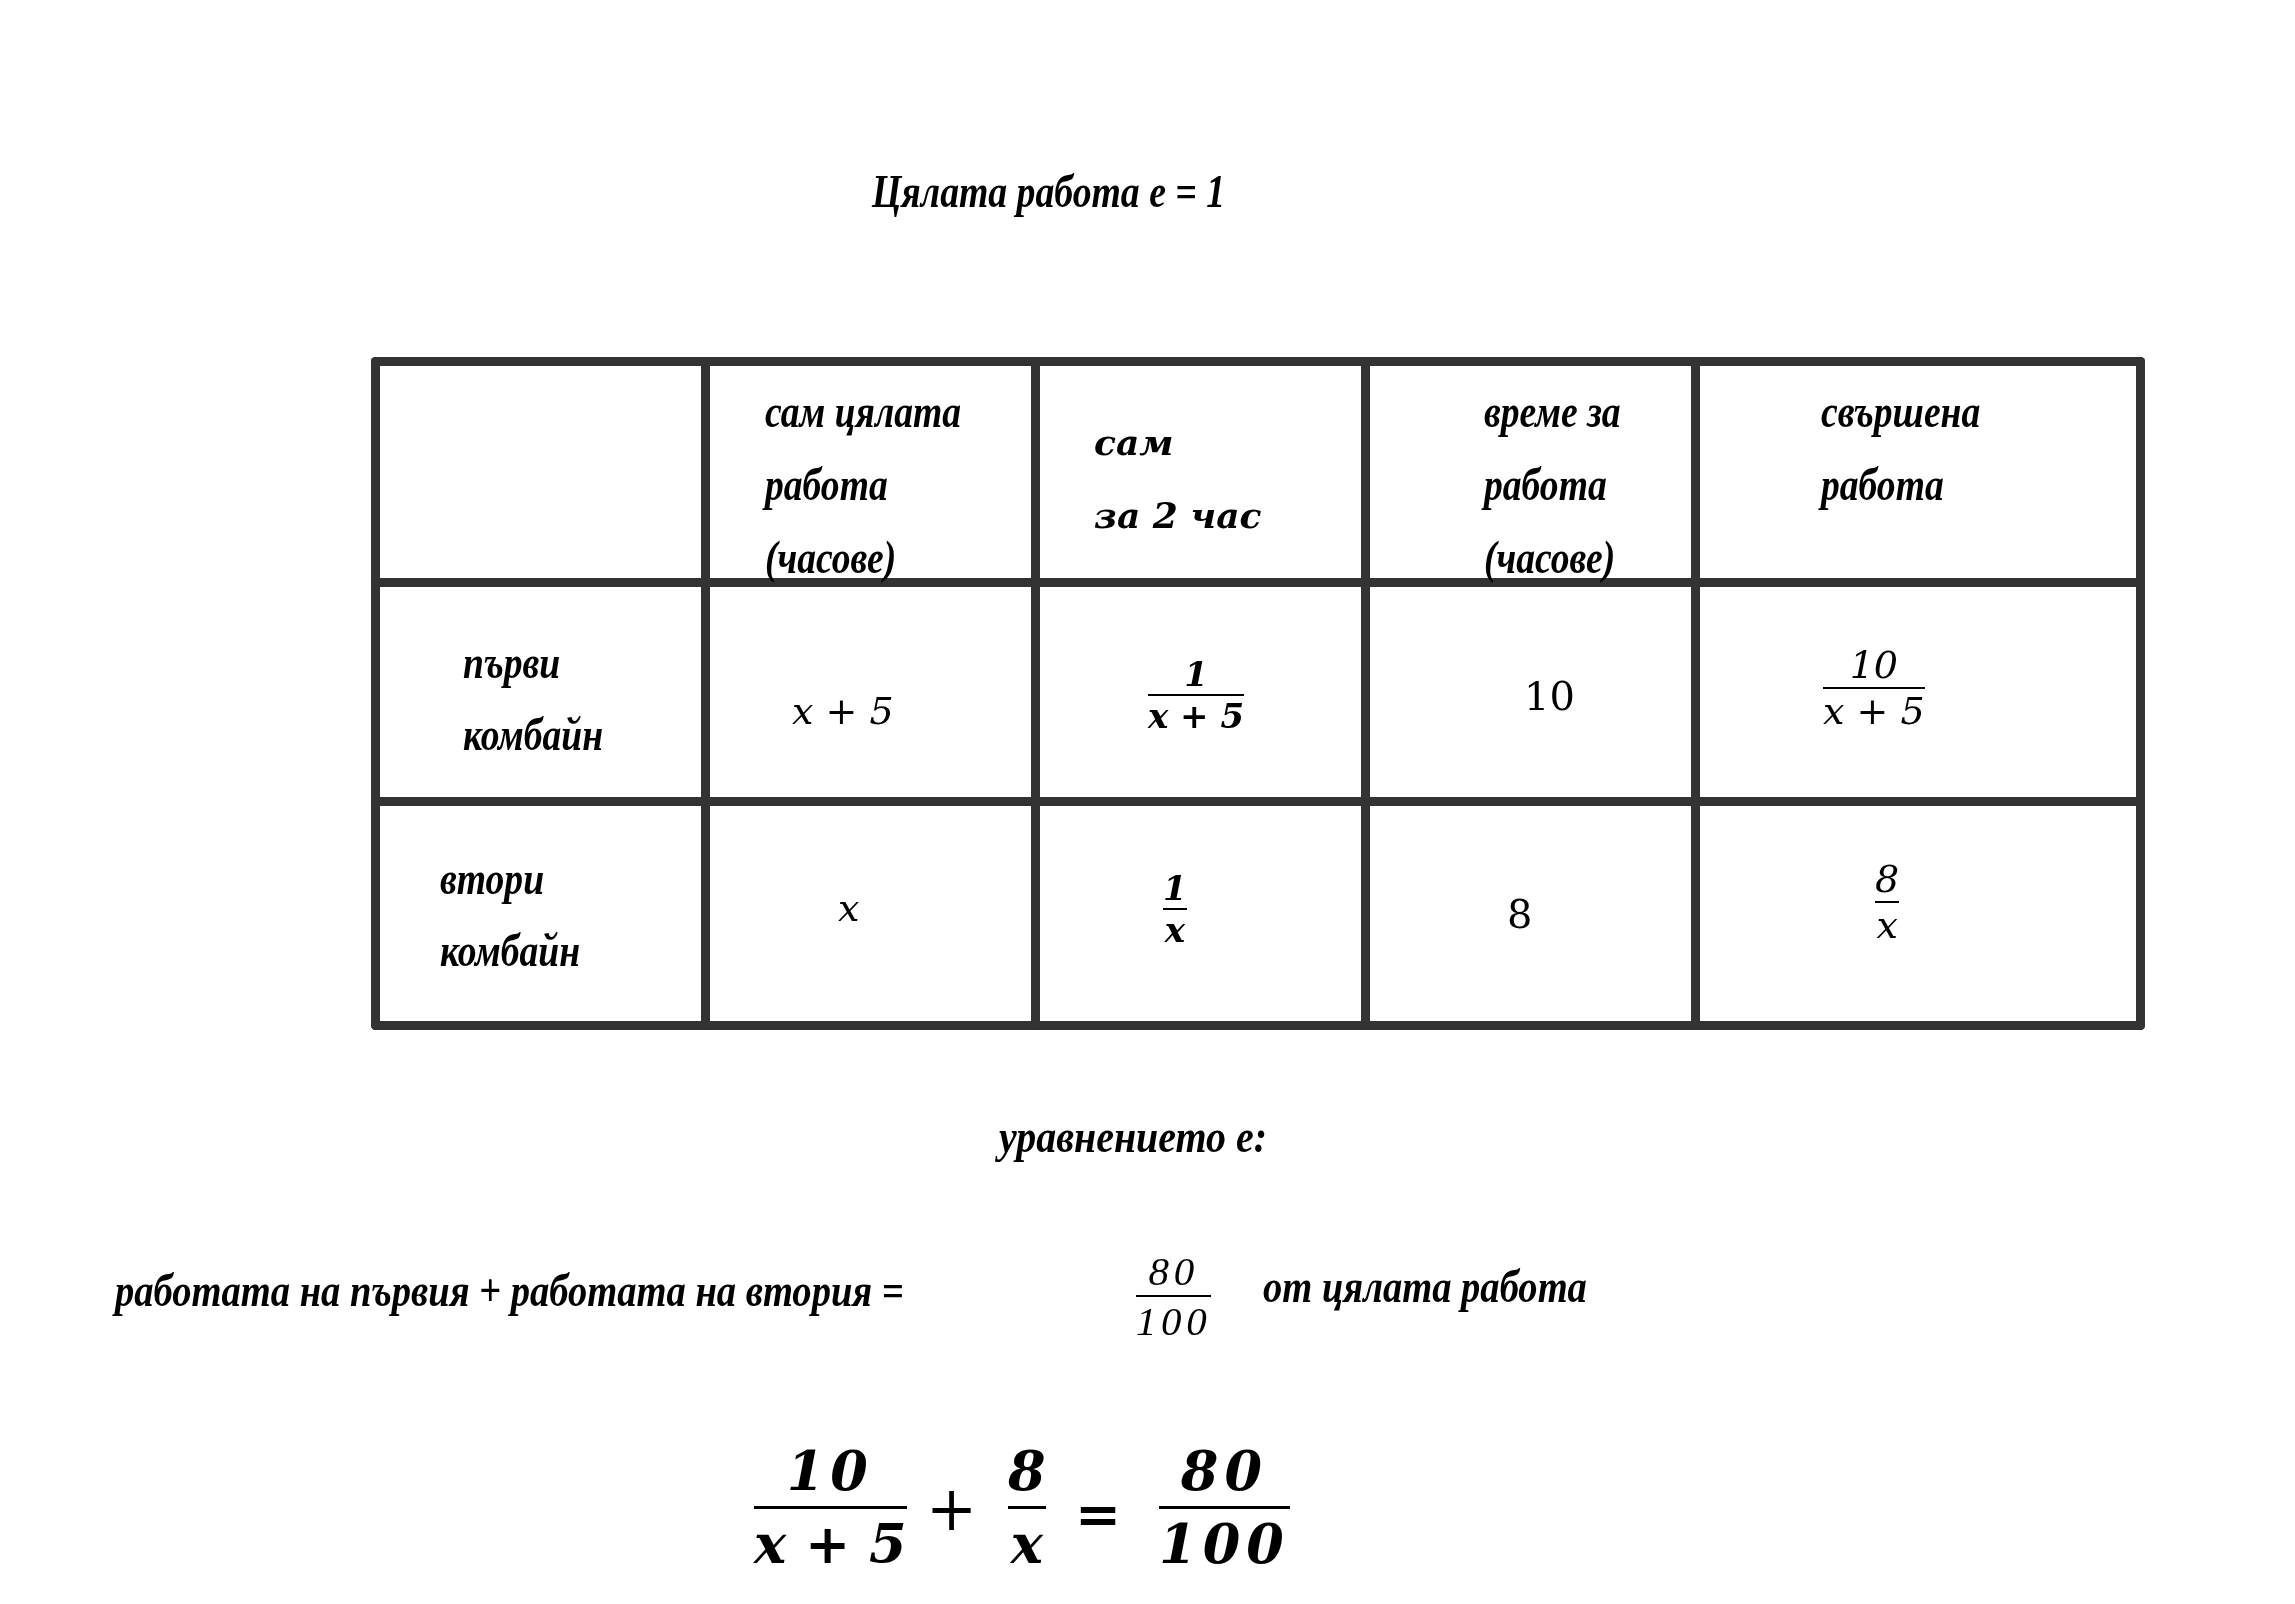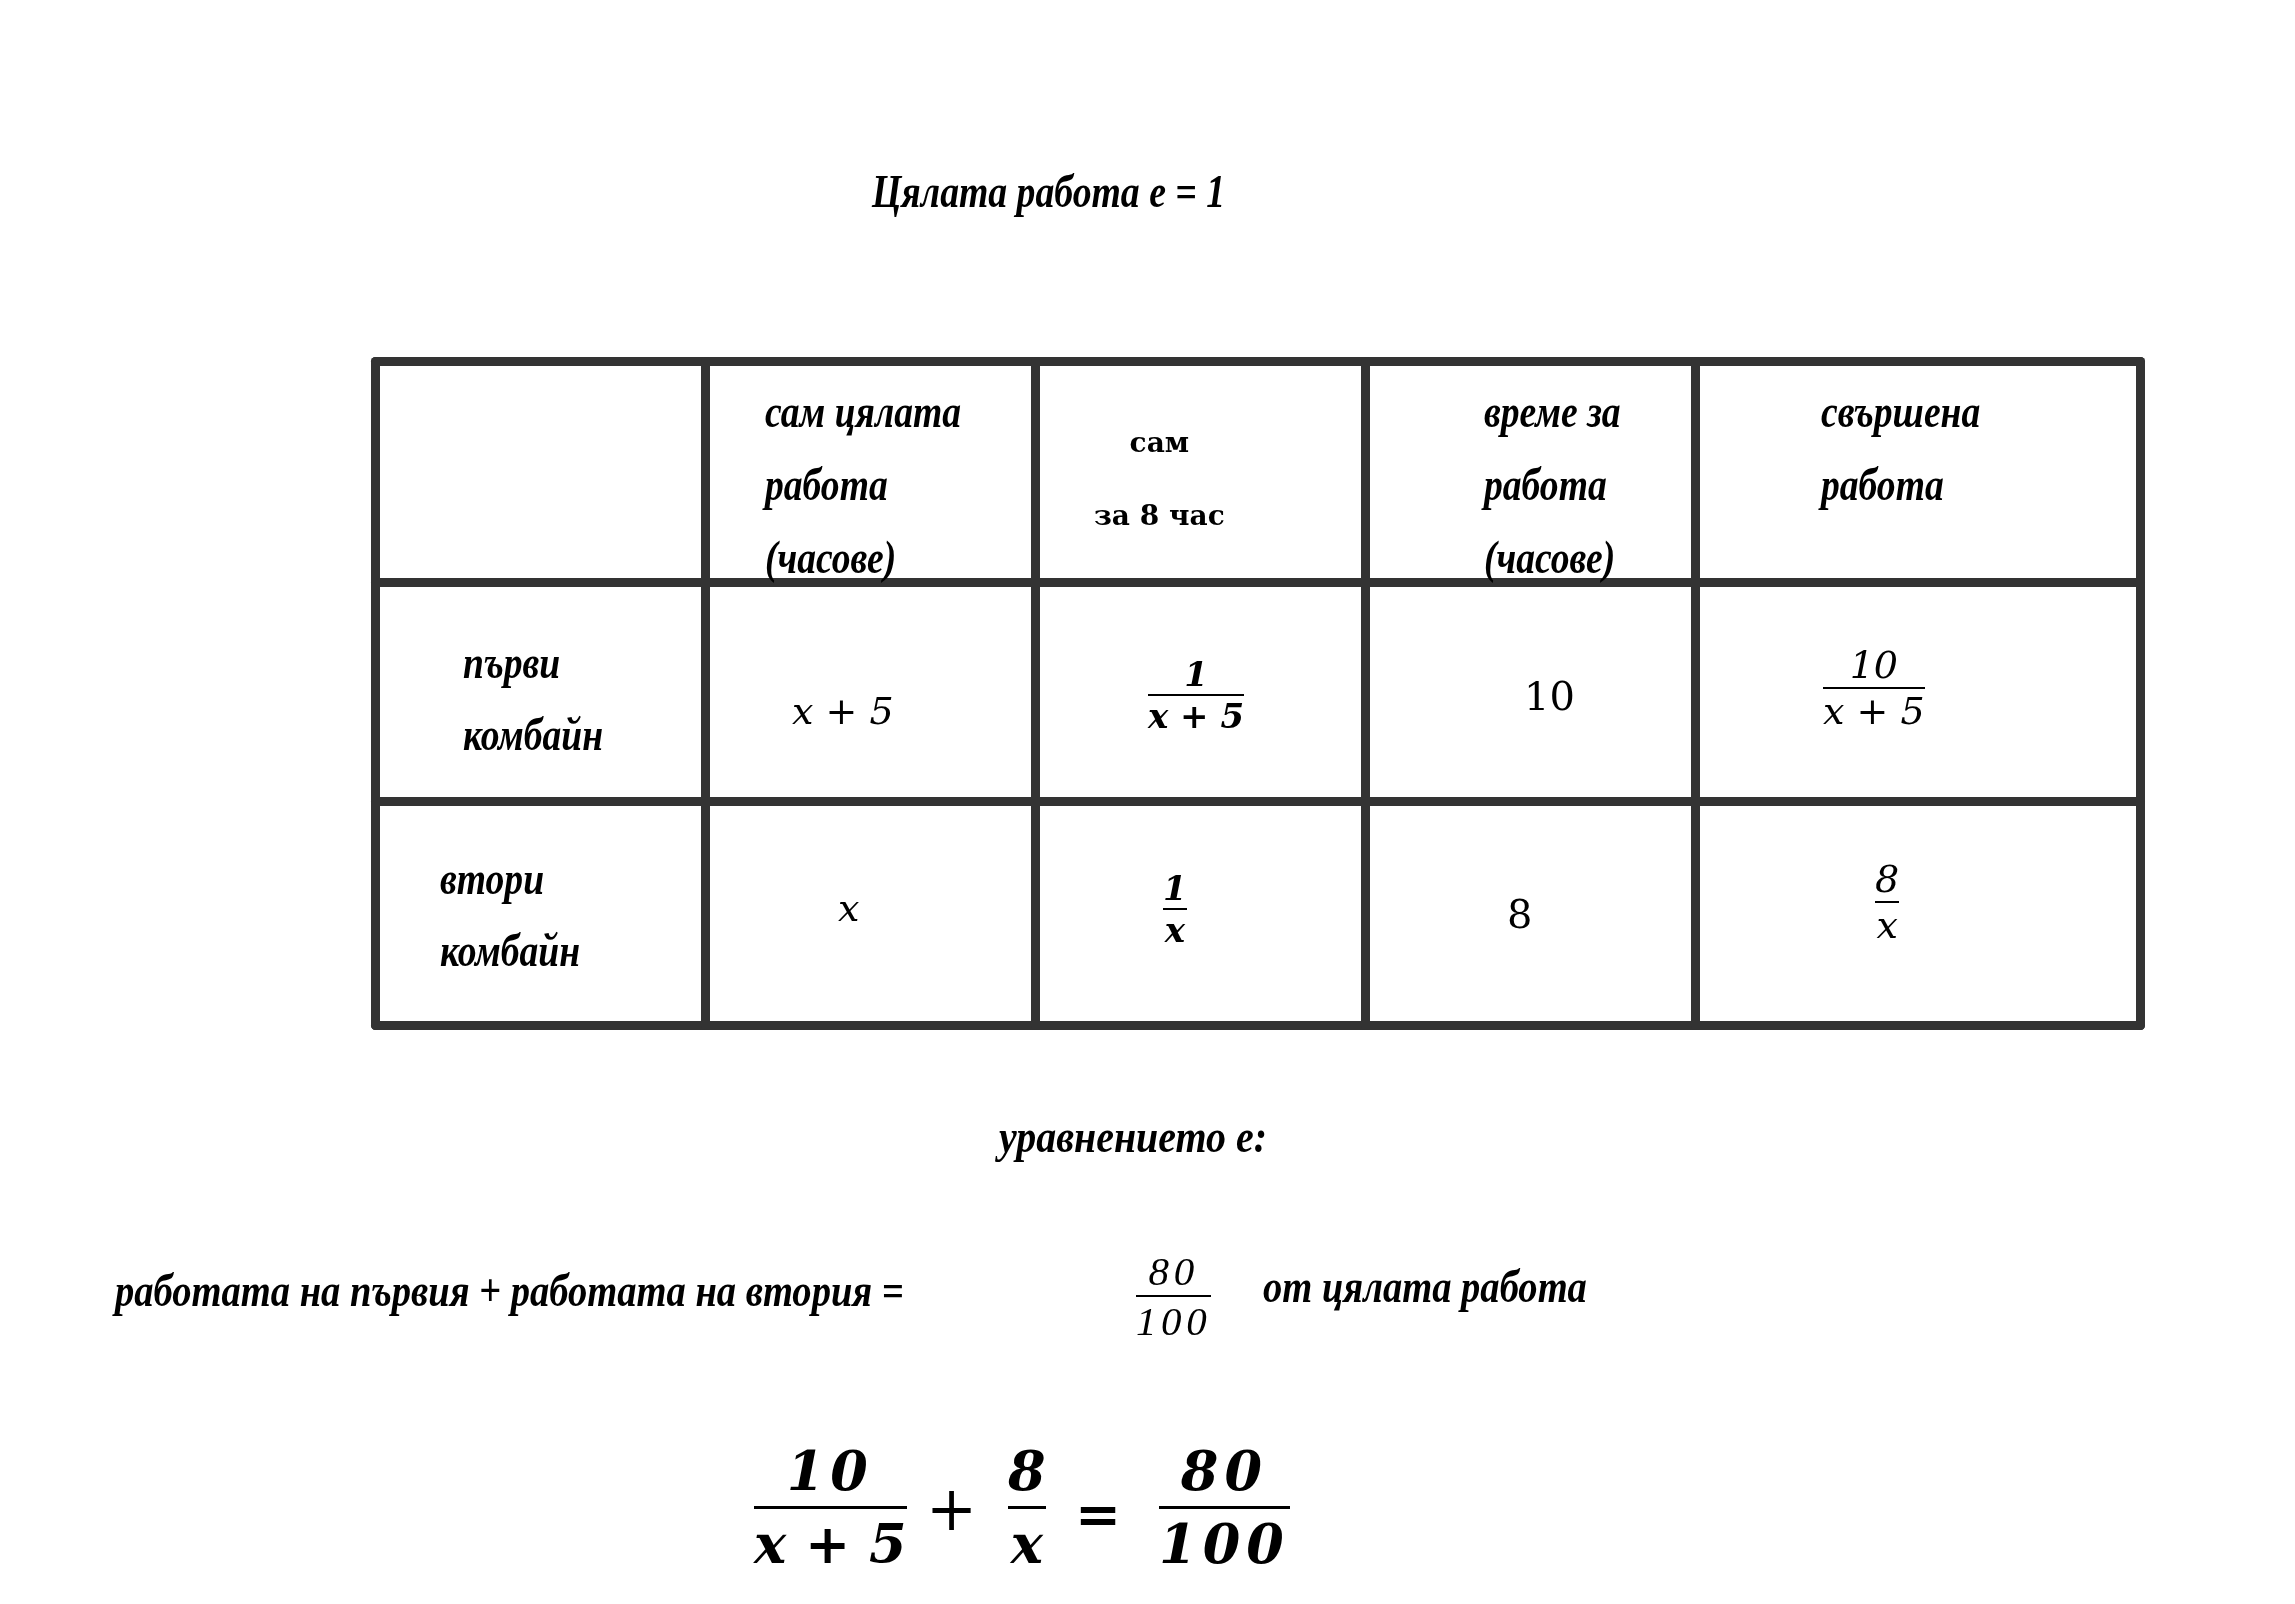--- a/index.html
+++ b/index.html
@@ -11,21 +11,21 @@
 
   #title { left:872px; top:165px; font-size:46px; transform:scaleX(0.82); transform-origin:left top; white-space:nowrap; }
 
   
   .hline, .vline { position:absolute; background:#333333; }
   .hline { height:9.2px; left:371px; width:1774px; border-radius:4.6px; }
   .vline { width:9.2px; top:357px; height:673px; border-radius:4.6px; }
 
   .hdr { font-size:47px; line-height:73px; white-space:nowrap; transform:scaleX(0.8); transform-origin:left top; }
   .rowlbl { font-size:47px; line-height:72px; white-space:nowrap; transform:scaleX(0.8); transform-origin:left top; }
-  .hdr-bold { font-family:"DejaVu Serif", serif; font-weight:bold; font-size:28px; line-height:73px; white-space:nowrap;text-align:center; }
+  .hdr-bold { font-family:"DejaVu Serif", serif; font-style:italic; font-weight:bold; font-size:36px; line-height:73px; white-space:nowrap; }
 
   .frac { position:absolute; display:flex; flex-direction:column; align-items:center; }
   .frac .num, .frac .den { white-space:nowrap; }
   .frac .bar { background:#000; height:2.3px; align-self:stretch; }
 
   .cellval { white-space:nowrap; }
 
   #eq-label { left:999px; top:1109px; font-size:47px; transform:scaleX(0.85); transform-origin:left top; white-space:nowrap; }
   #sentence-left { left:115px; top:1263px; font-size:47px; white-space:nowrap; transform:scaleX(0.82); transform-origin:left top; }
   #sentence-right { left:1263px; top:1259px; font-size:47px; white-space:nowrap; transform:scaleX(0.82); transform-origin:left top; }
@@ -49,21 +49,21 @@
   <div class="vline" style="left:2136px;"></div>
 
   <div class="abs serif-it hdr" style="left:765px; top:375px;">
     <div>сам цялата</div>
     <div>работа</div>
     <div>(часове)</div>
   </div>
 
   <div class="abs hdr-bold" style="left:1094px; top:406px;">
     <div>сам</div>
-    <div>за 8 час</div>
+    <div>за 2 час</div>
   </div>
 
   <div class="abs serif-it hdr" style="left:1484px; top:375px;">
     <div>време за</div>
     <div>работа</div>
     <div>(часове)</div>
   </div>
 
   <div class="abs serif-it hdr" style="left:1821px; top:375px;">
     <div>свършена</div>

